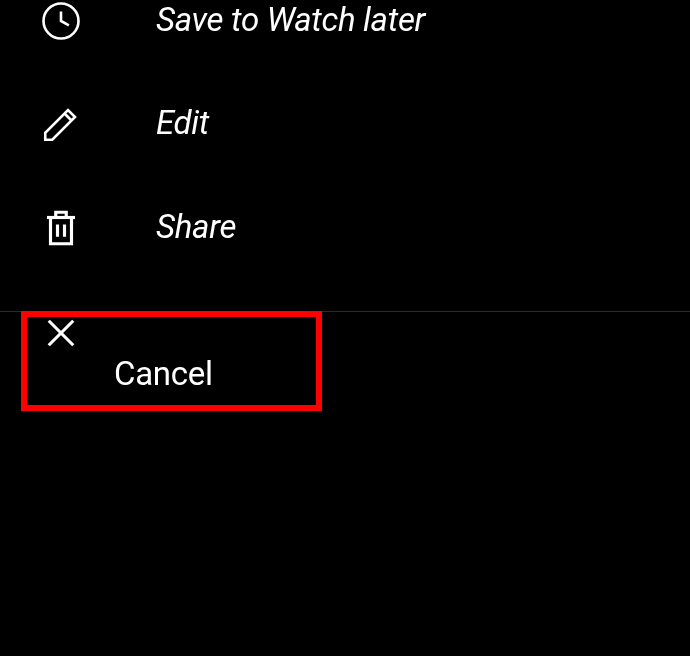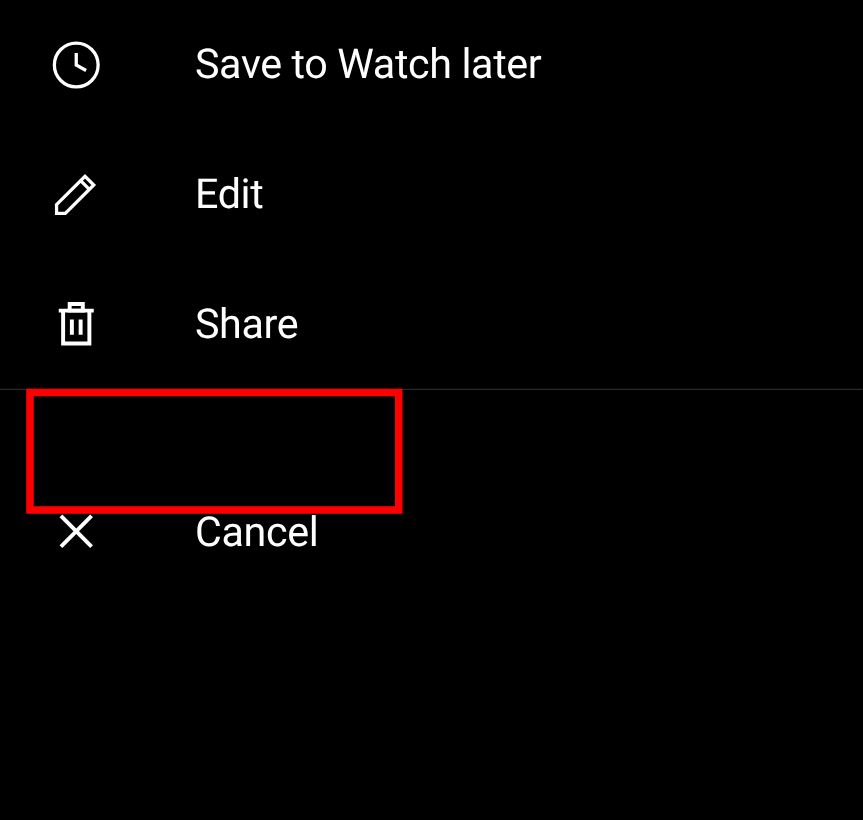--- a/index.html
+++ b/index.html
@@ -15,24 +15,25 @@
       overflow: hidden;
     }
     .menu-container {
       width: 100%;
       height: 100%;
       display: flex;
       flex-direction: column;
     }
     .menu-item {
       display: flex;
-      align-items: center;
+      align-items: flex-start;
       padding: 0 40px;
       height: 104px;
       cursor: pointer;
+      font-style: italic;
     }
     .menu-item.first {
       height: 103px;
     }
     .icon-wrapper {
       width: 42px;
       height: 42px;
       display: flex;
       align-items: center;
       justify-content: center;
@@ -59,23 +60,24 @@
       pointer-events: none;
     }
     .divider {
       height: 1px;
       background: #2a2a2a;
       width: 100%;
     }
     .cancel-section {
       height: 134px;
       display: flex;
-      align-items: flex-end;
+      align-items: flex-start;
       padding: 0 40px;
       cursor: pointer;
+      flex-direction: column;
     }
   </style>
 </head>
 <body>
 
 <div class="menu-container">
 
   <div class="menu-item first">
     <span class="icon-wrapper">
       <svg viewBox="0 0 24 24" fill="none" stroke="#ffffff" stroke-width="1.5">

